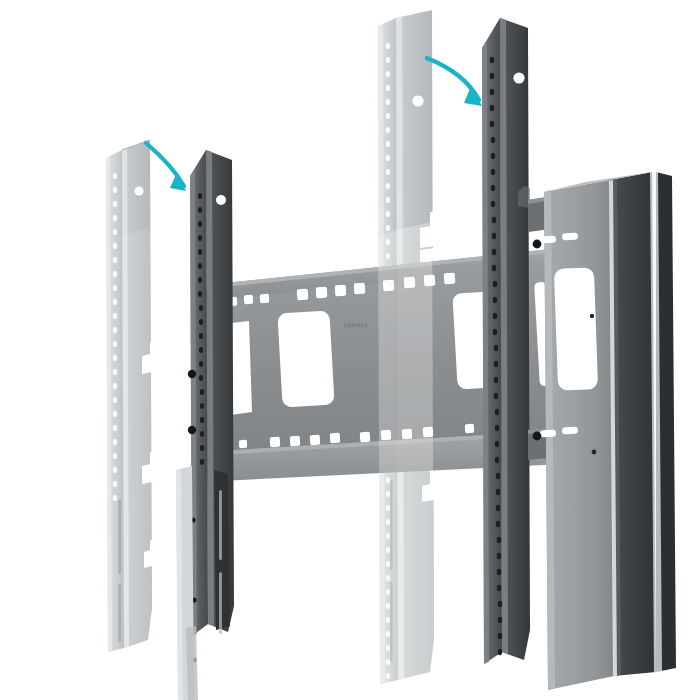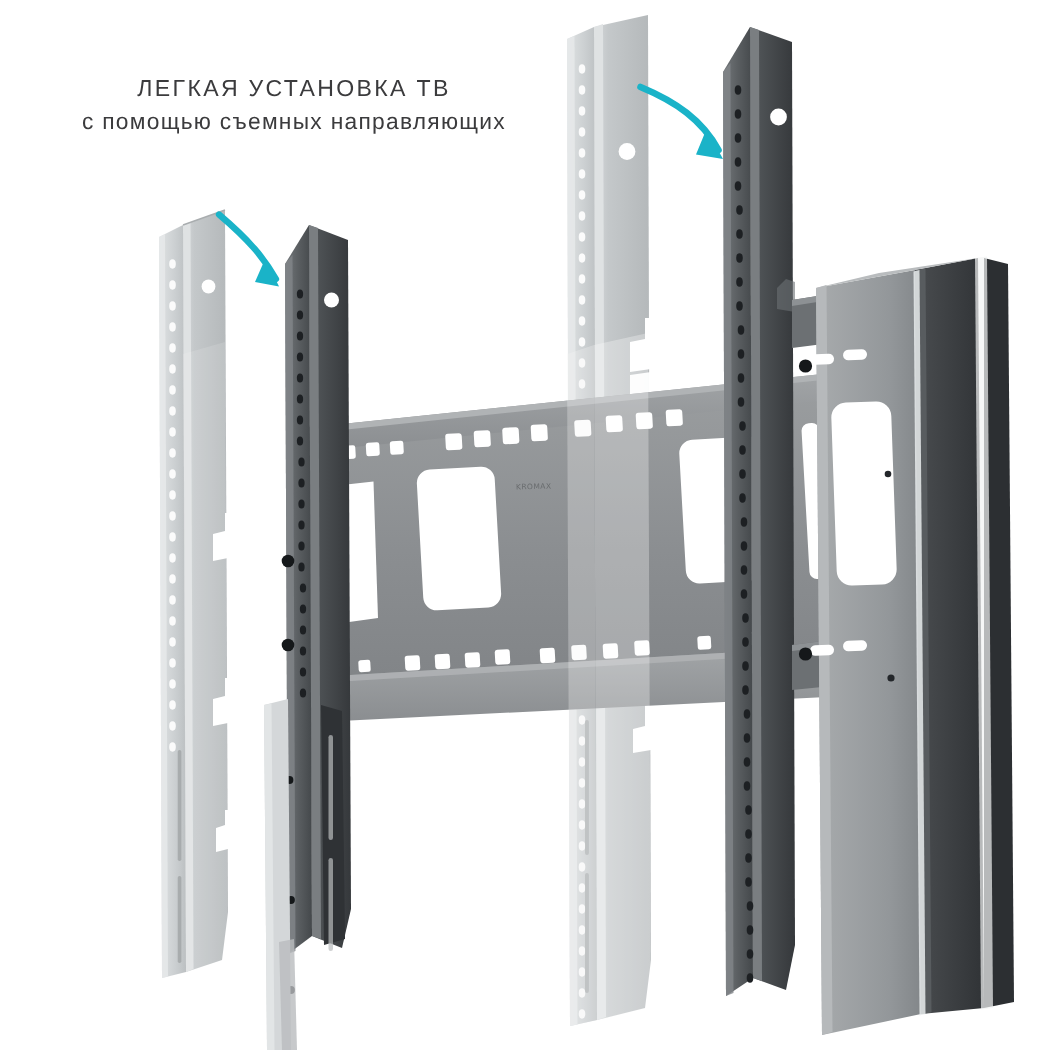--- a/index.html
+++ b/index.html
@@ -352,20 +352,16 @@
     <g>
       <path d="M146,143 C166,160 176,172 184,186" stroke="#1ab3c8" stroke-width="4.2" fill="none" stroke-linecap="round"></path>
       <path d="M177,172 L186,191 L170,188 Z" fill="#1ab3c8"></path>
     </g>
     <g>
       <path d="M427,58 C451,68 468,80 479,100" stroke="#1ab3c8" stroke-width="4.4" fill="none" stroke-linecap="round"></path>
       <path d="M471,86 L482,106 L464,103 Z" fill="#1ab3c8"></path>
     </g>
   </svg>
 
-  <div class="caption">
-    <div class="line1">ЛЕГКАЯ УСТАНОВКА ТВ</div>
-    <div class="line2">с помощью съемных направляющих</div>
-  </div>
 
   <div class="plate-mark">KROMAX</div>
 
 </div>
 
 </body></html>

